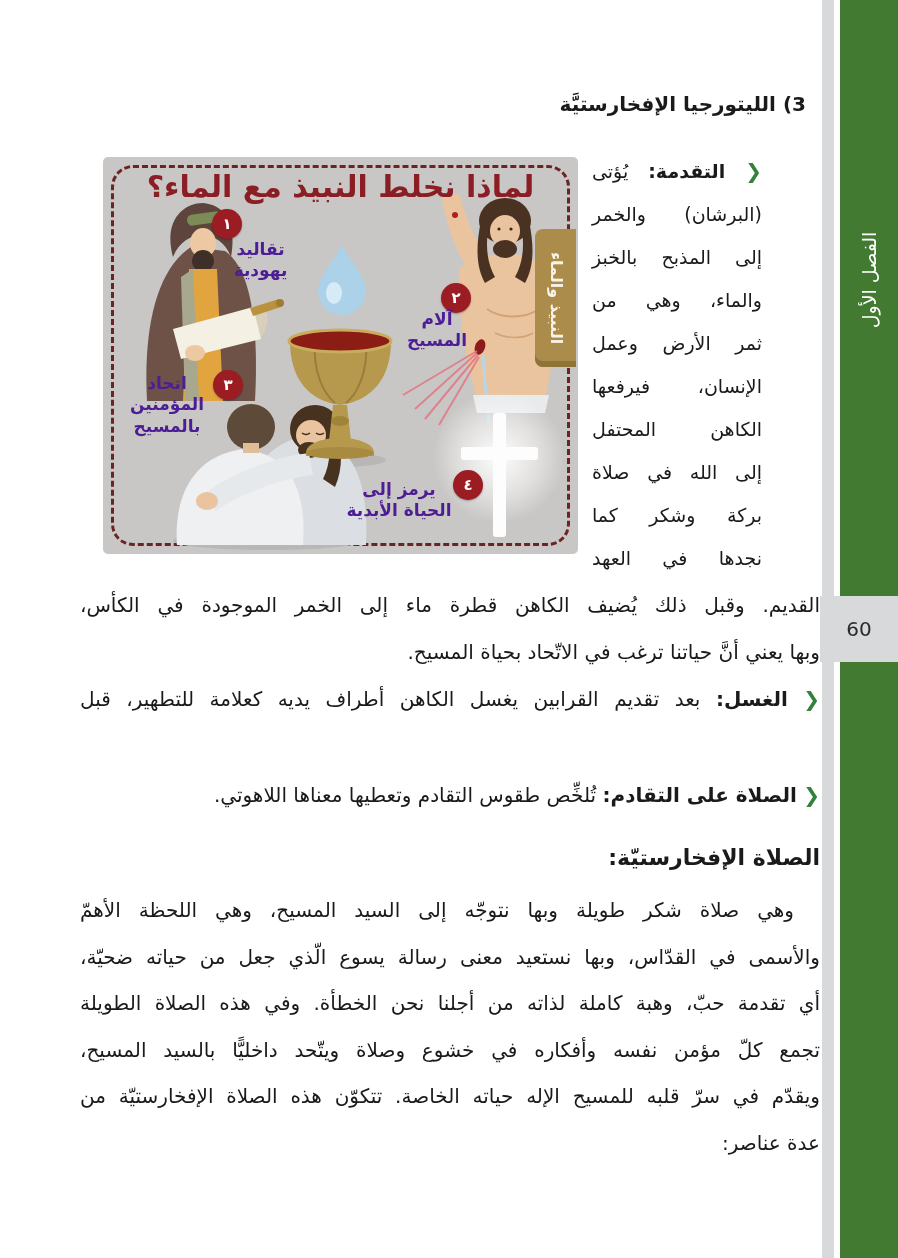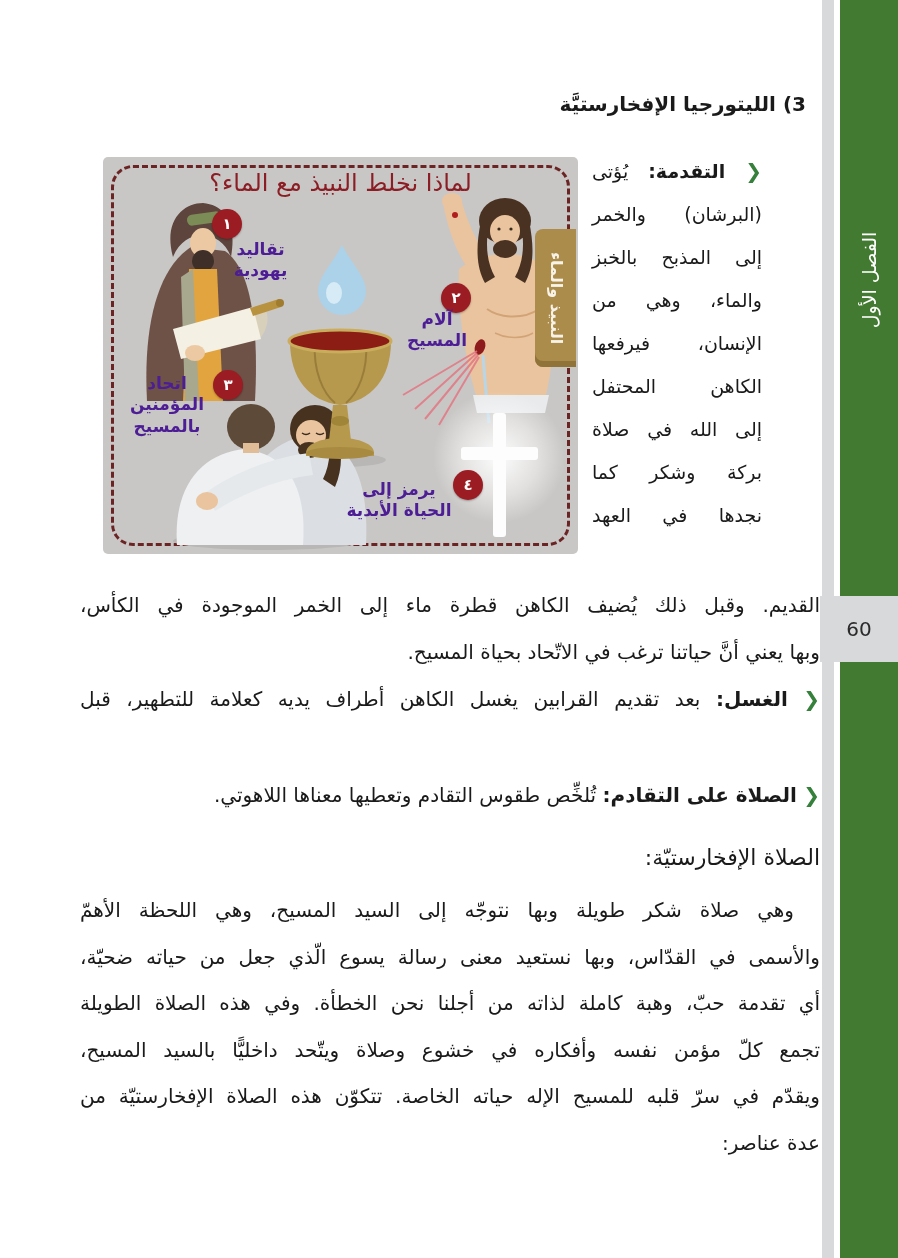--- a/index.html
+++ b/index.html
@@ -8,41 +8,41 @@
   
   .gray-strip{position:absolute;left:822px;top:0;width:12px;height:1258px;background:#d8d9db;}
   .green-bar{position:absolute;left:840px;top:0;width:58px;height:1258px;background:#417a30;}
   .chapter-tab{position:absolute;left:840px;top:140px;width:58px;height:280px;}
   .chapter-tab span{position:absolute;left:50%;top:50%;transform:translate(-50%,-50%) rotate(-90deg);
         white-space:nowrap;color:#fff;font-size:19px;}
   .pagenum-block{position:absolute;left:820px;top:596px;width:78px;height:66px;background:#d8d9db;
         display:flex;align-items:center;justify-content:center;font-size:20px;color:#2b2b2b;}
   
   .h1{position:absolute;right:92px;top:92px;font-size:20px;font-weight:700;}
-  .h2{position:absolute;right:78px;top:845px;font-size:22px;font-weight:400;}
+  .h2{position:absolute;right:78px;top:845px;font-size:22px;font-weight:700;}
   .line{height:47px;line-height:47px;font-size:20px;text-align:justify;text-align-last:justify;}
   .line.last{text-align:right;text-align-last:right;}
   .col-block{position:absolute;left:592px;top:150px;width:170px;}
   .col-block .cline{height:43px;line-height:43px;font-size:19px;text-align:justify;text-align-last:justify;}
   .full-block{position:absolute;left:80px;top:582px;width:740px;}
   .ghasl-block{position:absolute;left:80px;top:676px;width:740px;}
   .salat-block{position:absolute;left:80px;top:772px;width:740px;}
   .para-block{position:absolute;left:80px;top:887px;width:740px;}
   .para-block .pline{height:46.5px;line-height:46.5px;font-size:20px;text-align:justify;text-align-last:justify;}
   .para-block .pline.first{padding-right:26px;}
   .para-block .pline.last{text-align:right;text-align-last:right;}
   .indent2{padding-right:44px;}
   .chev{color:#35803a;font-weight:700;font-size:20px;}
   b{font-weight:700;}
   
   .info{position:absolute;left:103px;top:157px;width:475px;height:397px;background:#c9c7c5;border-radius:5px;}
   .info .dash{position:absolute;left:8px;top:8px;right:8px;bottom:8px;border:3px dashed #6b2424;border-radius:22px;}
   .info svg{position:absolute;left:0;top:0;}
   .info .ititle{position:absolute;left:0;top:12px;width:100%;text-align:center;
-        font-size:24px;font-weight:400;color:#8b1e24;}
+        font-size:30px;font-weight:700;color:#8b1e24;}
   .numcircle{position:absolute;width:30px;height:30px;border-radius:50%;background:#9b1c23;color:#fff;
         font-size:15px;font-weight:700;display:flex;align-items:center;justify-content:center;
         box-shadow:0 1px 2px rgba(0,0,0,.3);}
   .ilabel{position:absolute;color:#4c1d95;font-weight:700;font-size:17px;line-height:1.25;text-align:center;}
   .banner{position:absolute;left:432px;top:72px;width:41px;height:138px;background:#ac8c4a;
         border-radius:8px 0 0 8px;box-shadow:inset 0 -6px 0 #8f7339;}
   .banner span{position:absolute;left:50%;top:50%;transform:translate(-50%,-50%) rotate(90deg);
         white-space:nowrap;color:#f7f3e8;font-size:16px;font-weight:700;}
 </style>
 </head>
@@ -188,20 +188,21 @@
 
   <div class="col-block">
     <div class="cline">
       <span class="chev">❮</span>
       <b>التقدمة:</b>
       <span>يُؤتى</span>
     </div>
     <div class="cline">(البرشان) والخمر</div>
     <div class="cline">إلى المذبح بالخبز</div>
     <div class="cline">والماء، وهي من</div>
+    <div class="cline">ثمر الأرض وعمل</div>
     <div class="cline">الإنسان، فيرفعها</div>
     <div class="cline">الكاهن المحتفل</div>
     <div class="cline">إلى الله في صلاة</div>
     <div class="cline">بركة وشكر كما</div>
     <div class="cline">نجدها في العهد</div>
   </div>
 
   <div class="full-block">
     <div class="line">القديم. وقبل ذلك يُضيف الكاهن قطرة ماء إلى الخمر الموجودة في الكأس،</div>
     <div class="line last">وبها يعني أنَّ حياتنا ترغب في الاتّحاد بحياة المسيح.</div>

